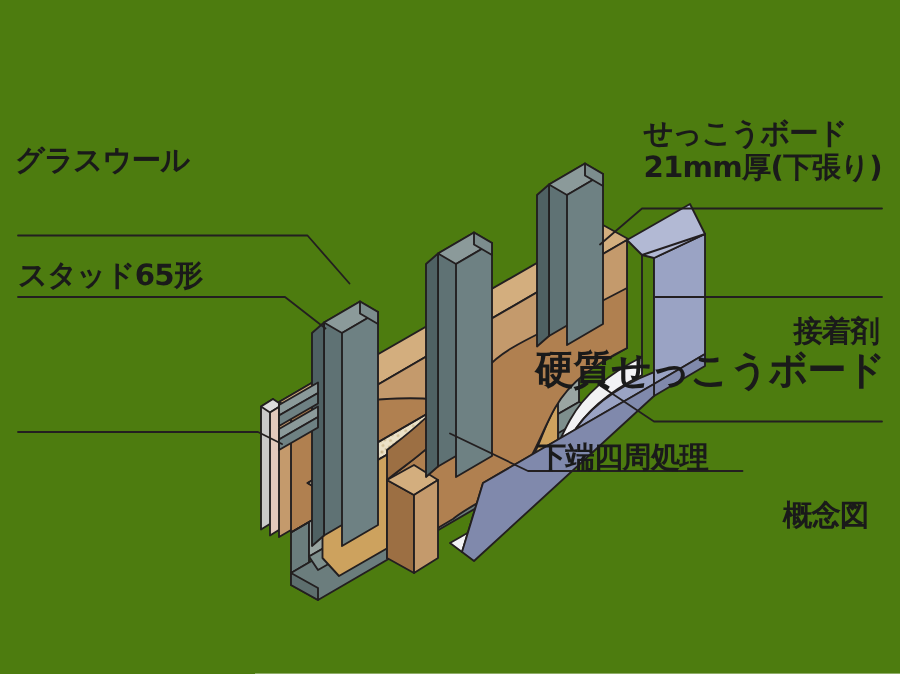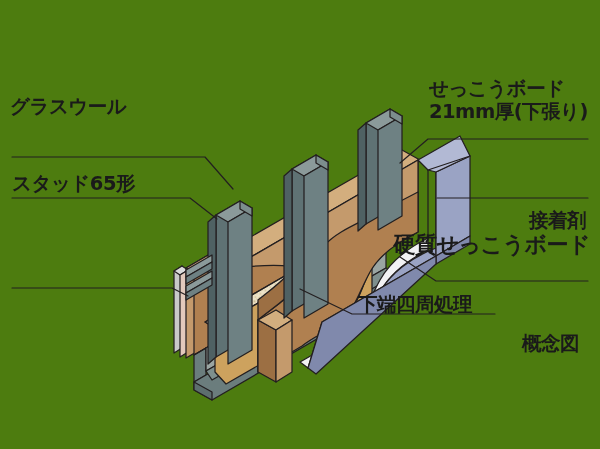--- a/index.html
+++ b/index.html
@@ -14,21 +14,21 @@
     position:absolute;
     color:#1a1a1a;
     font-family:"DejaVu Sans","Liberation Sans",sans-serif;
     font-weight:600;
     letter-spacing:-0.5px;
     white-space:nowrap;
     line-height:1.18;
   }
   .lbl .ln{display:block;}
   .s20{font-size:19.5px;}
-  .s19{font-size:22px;}
+  .s19{font-size:26px;}
   .right{}
 </style>
 </head>
 <body>
 
 <div id="stage">
 
   <svg width="600" height="449" viewBox="0 0 600 449">
     <defs>
       <pattern id="wool" width="6" height="6" patternUnits="userSpaceOnUse" patternTransform="rotate(-33)">

